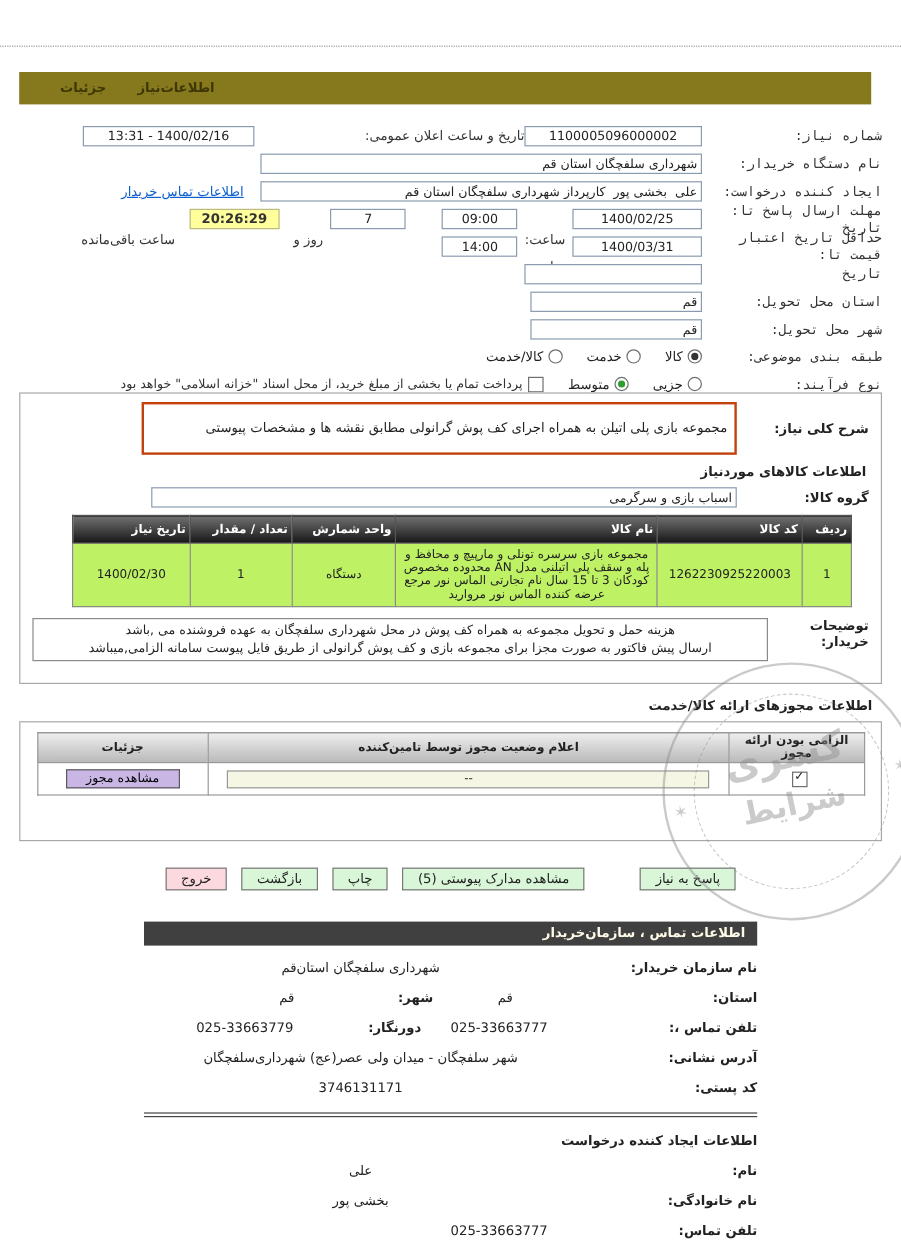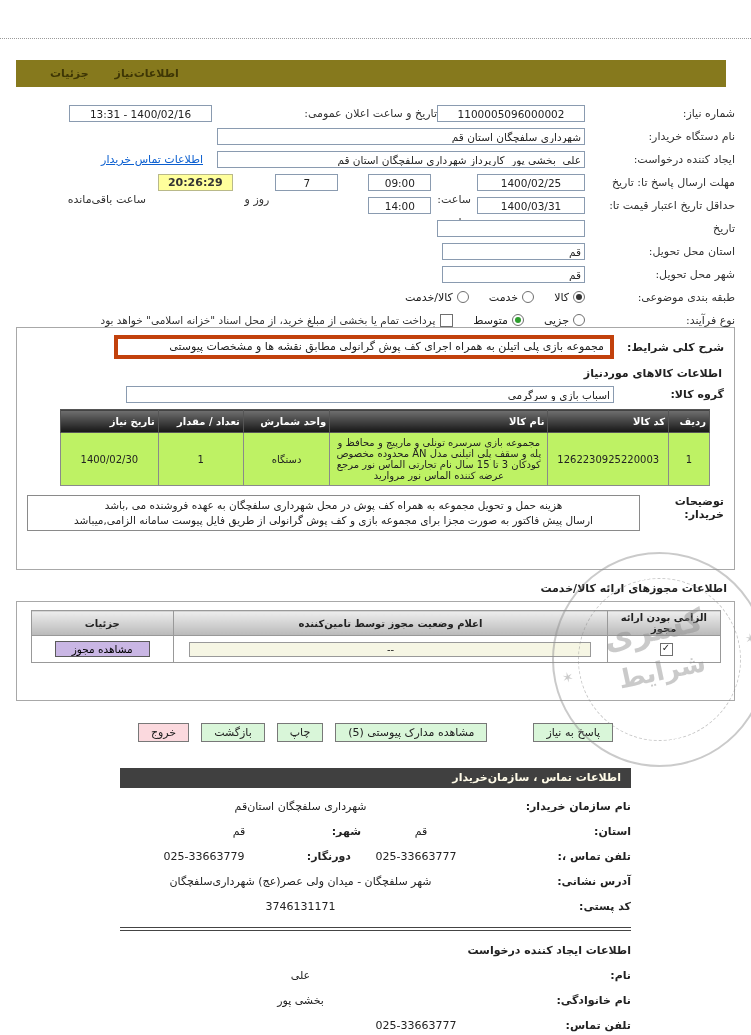--- a/index.html
+++ b/index.html
@@ -8,21 +8,21 @@
 
   .top-dots{position:absolute;top:38px;left:0;right:0;border-top:1px dotted #9a9a9a;}
 
   .tabbar{position:absolute;top:60px;right:25px;left:16px;height:27px;background:#86791d;
           display:flex;align-items:center;justify-content:flex-end;gap:26px;padding:0 34px;
           box-sizing:border-box;color:#3e3605;font-weight:bold;}
   .tab{cursor:default;}
 
   .form{position:absolute;top:102px;right:16px;left:16px;}
   .frow{display:flex;align-items:center;height:23px;}
-  .flabel{width:150px;text-align:right;padding-left:8px;box-sizing:border-box;color:#333;flex:0 0 auto;}
+  .flabel{width:150px;text-align:right;padding-left:8px;box-sizing:border-box;color:#333;flex:0 0 auto;font-family:Liberation Mono, monospace;}
   .midlabel{width:225px;text-align:right;box-sizing:border-box;padding-left:6px;color:#333;flex:0 0 auto;}
   .inp{border:1px solid #8a9bb0;height:15px;font-size:10.5px;font-family:inherit;direction:rtl;
        padding:0 3px;background:#fff;box-sizing:content-box;color:#222;}
   .ltr{direction:ltr;text-align:center;}
   .w55{width:55px;} .w100{width:100px;} .w135{width:135px;} .w140{width:140px;} .w360{width:360px;} .w480{width:480px;}
   .gap30{width:30px;flex:0 0 auto;}
   .small-label{padding:0 6px;color:#333;margin-top:34px;}
   .countdown{background:#ffff9c;border:1px solid #b9b98a;padding:1px 9px;font-weight:bold;
              direction:ltr;margin:0 6px;color:#333;}
   .link{color:#0b5fd0;text-decoration:underline;margin-right:14px;cursor:pointer;}
@@ -34,21 +34,21 @@
   .opt{display:flex;align-items:flex-start;margin-left:20px;}
   .cb{display:inline-block;width:11px;height:11px;border:1px solid #6f6f6f;background:#fff;
       margin-left:5px;vertical-align:middle;position:relative;flex:0 0 auto;}
   .cb.checked::after{content:"✓";position:absolute;top:-2px;left:1px;font-size:10px;color:#222;}
   .treasury{font-size:10.5px;color:#333;}
 
   .needbox{position:absolute;top:327px;right:16px;left:16px;height:243px;border:1px solid #a8a8a8;
            background:#fff;padding:7px 10px;box-sizing:border-box;}
   .srow{display:flex;align-items:center;margin-bottom:6px;}
   .blabel{width:110px;font-weight:bold;text-align:right;padding-left:8px;box-sizing:border-box;flex:0 0 auto;}
-  .textbox{border:4px solid #c2410c;height:16px;line-height:16px;padding:0 6px;width:480px;
+  .textbox{border:2px solid #c2410c;height:16px;line-height:16px;padding:12px 6px;width:480px;
            text-align:right;background:#fff;overflow:hidden;white-space:nowrap;}
   .sect-title{font-weight:bold;margin:8px 2px 6px 0;}
 
   table.items{border-collapse:collapse;width:650px;margin:4px 14px 0 auto;font-size:10px;}
   table.items th{background:linear-gradient(#707070,#161616);color:#fff;border:1px solid #555;
                  height:20px;font-weight:bold;padding:1px 3px;text-align:right;}
   table.items td{border:1px solid #8a8a8a;background:#bef264;text-align:center;vertical-align:middle;
                  padding:4px 4px;color:#222;}
   .cw-row{width:35px;} .cw-code{width:115px;} .cw-name{width:235px;} .cw-unit{width:85px;}
   .cw-qty{width:85px;} .cw-date{width:95px;}
@@ -197,21 +197,21 @@
         <span class="cb"></span>
         <span class="treasury">پرداخت تمام یا بخشی از مبلغ خرید، از محل اسناد "خزانه اسلامی" خواهد بود</span>
       </span>
     </div>
 
   </div>
 
   <div class="needbox">
 
     <div class="srow">
-      <span class="blabel">شرح کلی شرایط:</span>
+      <span class="blabel">شرح کلی نیاز:</span>
       <span class="textbox">مجموعه بازی پلی اتیلن به همراه اجرای کف پوش گرانولی مطابق نقشه ها و مشخصات پیوستی</span>
     </div>
 
     <div class="sect-title">اطلاعات  کالاهای موردنیاز</div>
 
     <div class="srow">
       <span class="blabel">گروه کالا:</span>
       <input class="inp w480" readonly="" value="اسباب بازی و سرگرمی" style="">
     </div>
 

